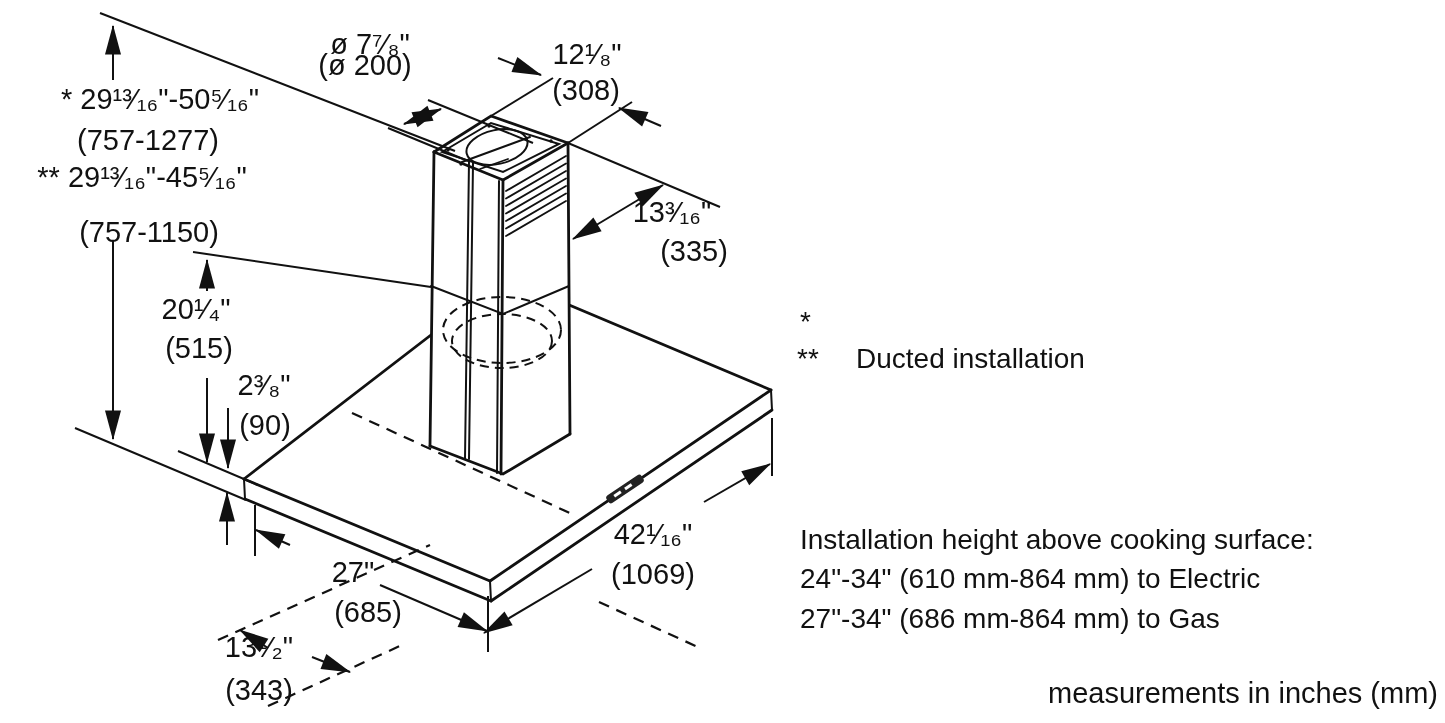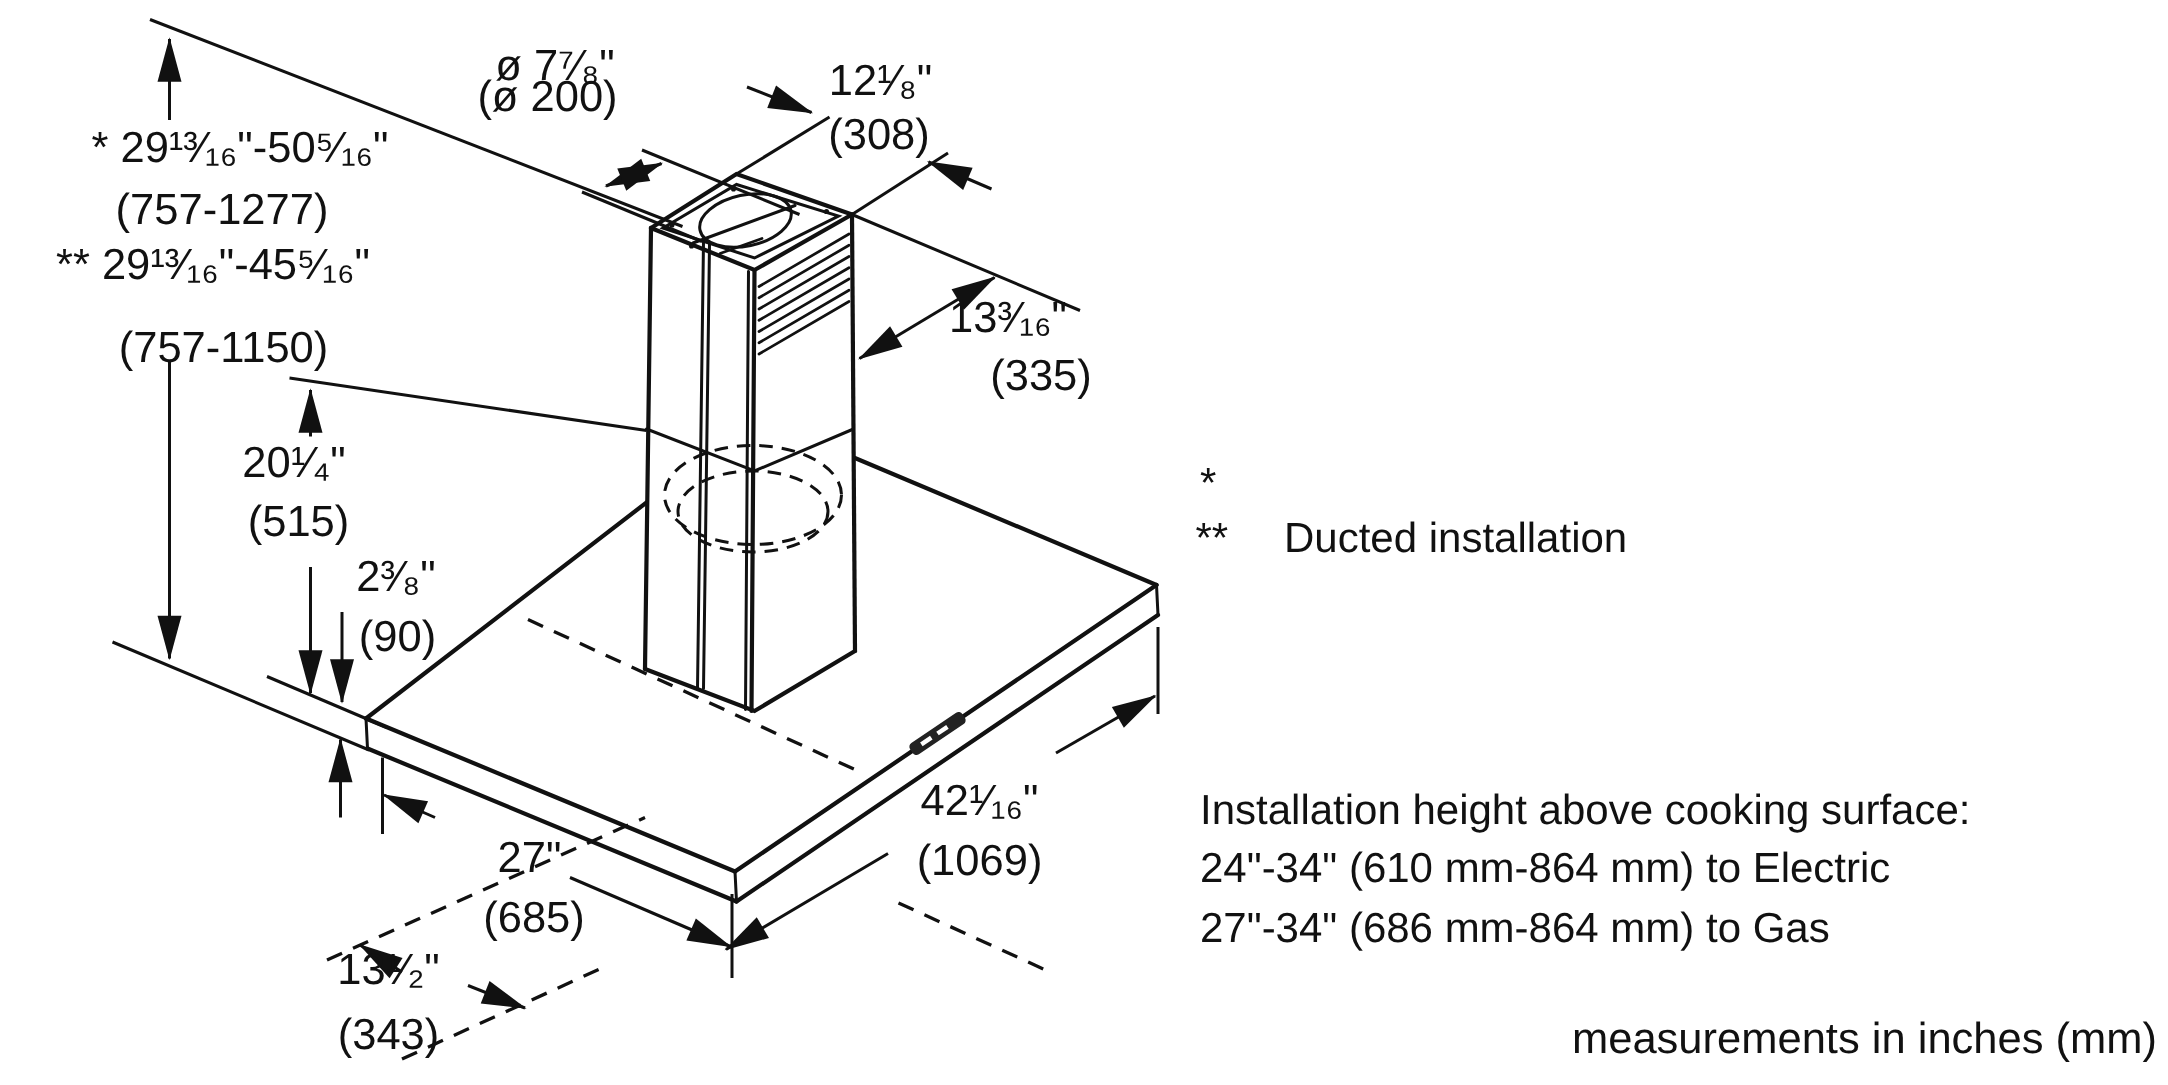--- a/index.html
+++ b/index.html
@@ -192,21 +192,21 @@
   <div class="lbl" style="left:196px; top:295px;">20¹⁄₄"</div>
   <div class="lbl" style="left:199px; top:334px;">(515)</div>
 
   <div class="lbl" style="left:264px; top:371px;">2³⁄₈"</div>
   <div class="lbl" style="left:265px; top:411px;">(90)</div>
 
   <div class="lbl" style="left:653px; top:520px;">42¹⁄₁₆"</div>
   <div class="lbl" style="left:653px; top:560px;">(1069)</div>
 
   <div class="lbl" style="left:353px; top:558px;">27"</div>
-  <div class="lbl" style="left:356px; top:598px;">(685)</div>
+  <div class="lbl" style="left:368px; top:598px;">(685)</div>
 
   <div class="lbl" style="left:259px; top:633px;">13¹⁄₂"</div>
   <div class="lbl" style="left:259px; top:676px;">(343)</div>
 
   <div class="legend-mark" style="left:800px; top:306px;">*</div>
   <div class="legend-mark" style="left:797px; top:343px;">**</div>
   <div class="legend-text" style="left:856px; top:343px;">Ducted installation</div>
 
   <div class="note-line" style="left:800px; top:524px;">Installation height above cooking surface:</div>
   <div class="note-line" style="left:800px; top:563px;">24"-34" (610 mm-864 mm) to Electric</div>

